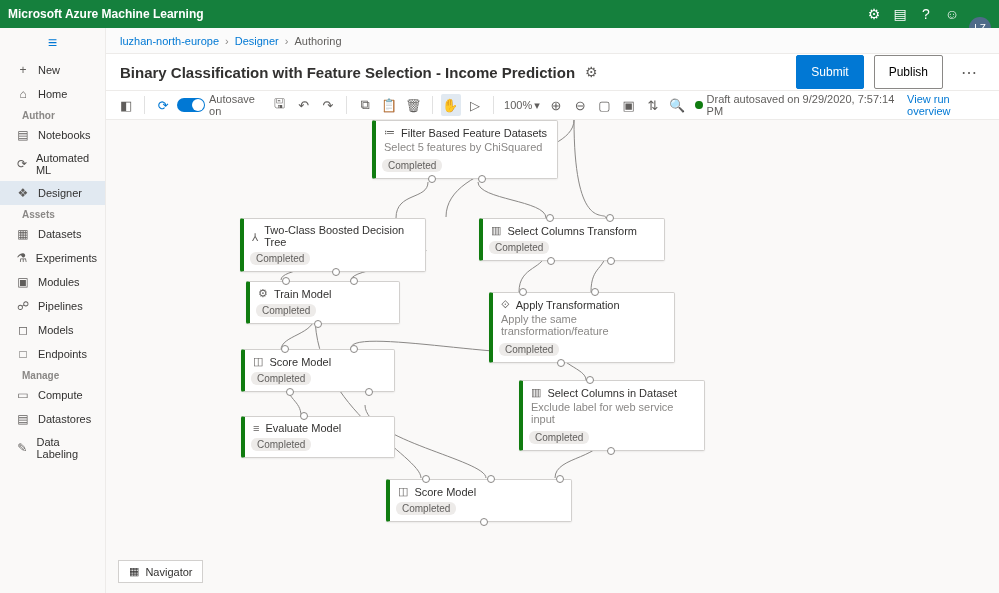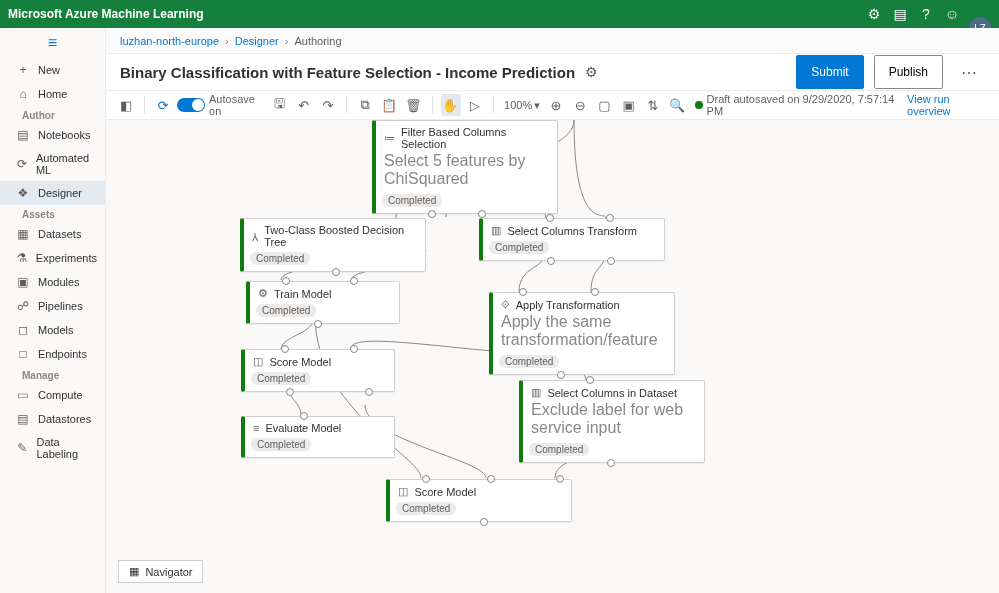--- a/index.html
+++ b/index.html
@@ -48,21 +48,21 @@
 .canvas { flex:1; position:relative; background: #faf9f8; overflow:hidden; }
 svg.wires { position:absolute; inset:0; width:100%; height:100%; pointer-events:none; }
 svg.wires path { stroke:#8a8886; stroke-width:1; fill:none; }
 
 .node { position:absolute; background:#fff; border:1px solid #d2d0ce; border-left:4px solid #107c10; border-radius:2px; box-shadow:0 1px 2px rgba(0,0,0,0.06); font-size:11px; }
 .node.wide { width: 186px; }
 .node.narrow { width: 154px; }
 .node .n-title { display:flex; align-items:center; gap:6px; padding:5px 8px 2px;}
 .node .n-title .n-icon { color:#605e5c; font-size:11px; }
 .node .n-title .t { font-size:11px; color:#323130; }
-.node .n-desc { padding: 0 8px 4px; font-size:16px; color:#8a8886; }
+.node .n-desc { padding: 0 8px 4px; font-size:11px; color:#8a8886; }
 .node .n-status { margin:2px 6px 6px; display:inline-block; background:#edebe9; color:#605e5c; font-size:10px; padding:1px 6px; border-radius:6px; }
 .port { position:absolute; width:8px; height:8px; border:1px solid #8a8886; border-radius:50%; background:#fff; }
 
 .navigator { position:absolute; left:12px; bottom:10px; background:#fff; border:1px solid #d2d0ce; padding: 4px 10px; font-size: 11px; display:flex; align-items:center; gap:6px; cursor:pointer; }
 </style>
 </head>
 <body>
 
 <div class="top-bar">
   <span class="top-title">Microsoft Azure Machine Learning</span>
@@ -208,21 +208,21 @@
         <path d="M 450,225 C 450,250 245,205 245,228"></path>
         <path d="M 180,260 C 180,280 195,280 195,296"></path>
         <path d="M 259,285 C 259,320 380,340 380,358"></path>
         <path d="M 500,310 C 500,340 449,335 449,358"></path>
         <path d="M 209,195 C 209,290 315,336 315,358"></path>
       </svg>
 
       <div class="node wide" style="left:266px; top:0px;">
         <div class="n-title">
             <span class="n-icon">≔</span>
-            <span class="t">Filter Based Columns Selection</span>
+            <span class="t">Filter Based Feature Datasets</span>
           </div>
         <div class="n-desc">Select 5 features by ChiSquared</div>
         <span class="n-status">Completed</span>
         <div class="port" style="left:52px; bottom:-5px;"></div>
         <div class="port" style="left:102px; bottom:-5px;"></div>
       </div>
 
       <div class="node wide" style="left:134px; top:98px;">
         <div class="n-title">
             <span class="n-icon">⅄</span>

